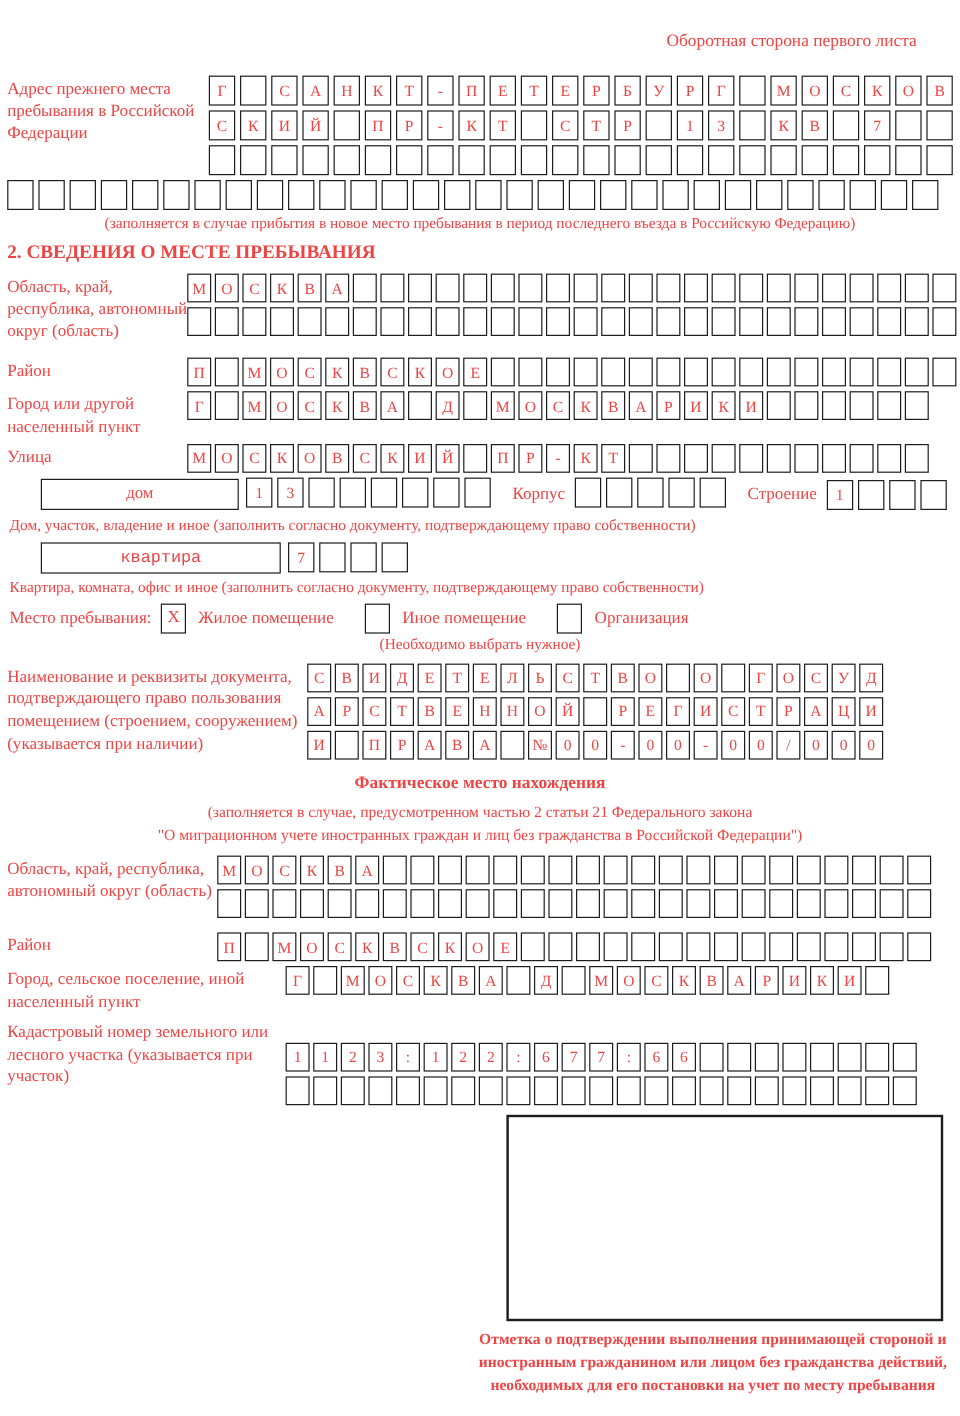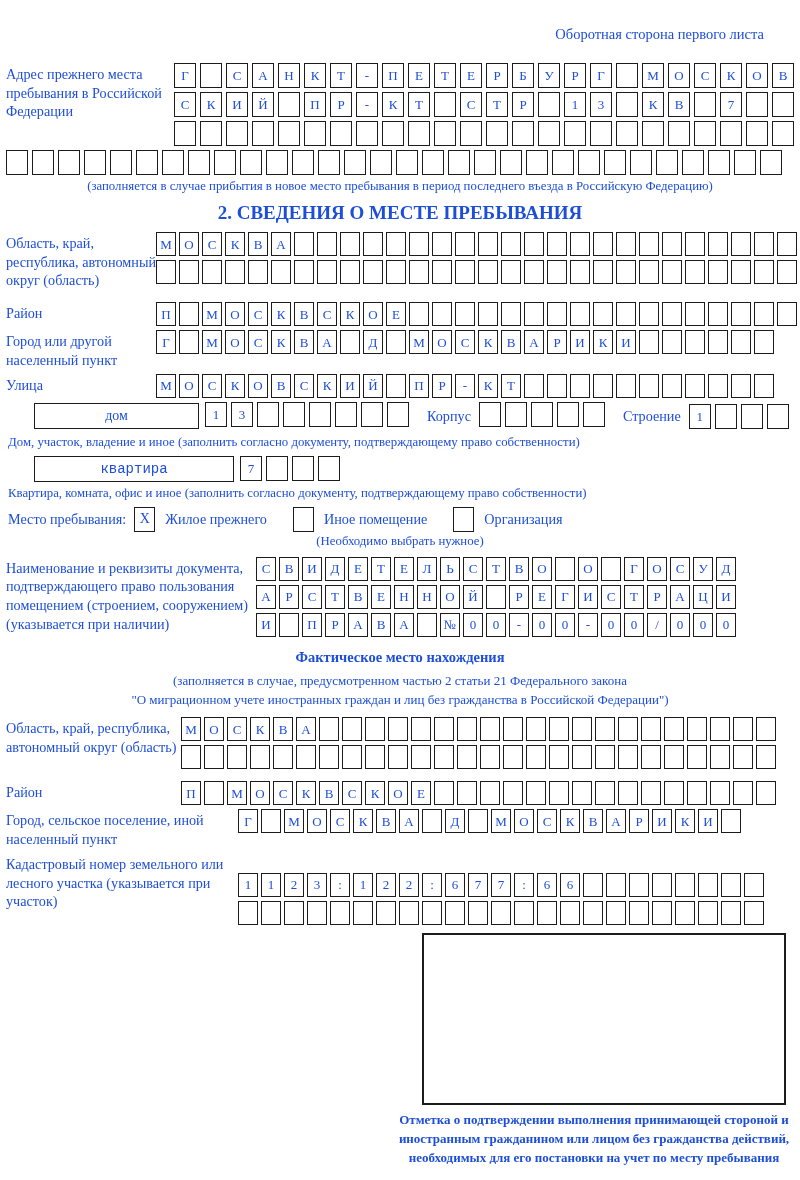--- a/index.html
+++ b/index.html
@@ -2,21 +2,21 @@
 <html><head>
 <meta charset="utf-8">
 <style>
   html,body{margin:0;padding:0;background:#ffffff;}
   .page{
     position:relative;
     width:800px;height:1180px;
     box-sizing:border-box;
     padding:26px 6px 0 6px;
     font-family:"Liberation Serif","DejaVu Serif",serif;
-    color:#1d4ed8;
+    color:#ef4444;
     overflow:hidden;
   }
   .header-note{
     text-align:right;
     font-size:14.5px;
     padding-right:30px;
     margin-bottom:20px;
   }
   .row{display:flex;align-items:flex-start;margin-bottom:4px;}
   .col{display:flex;flex-direction:column;}
@@ -32,21 +32,21 @@
     box-sizing:border-box;
     width:20px;height:24px;
     border:1.6px solid #1c1c1c;
     margin-right:3px;
     display:inline-flex;align-items:center;justify-content:center;
     font-size:13px;line-height:1;
     background:#fff;
   }
   .lg .cell{width:22px;height:25px;margin-right:4px;}
   .note{font-size:12.8px;text-align:center;margin:2px 0 6px 0;}
-  .sec-title{font-size:19px;font-weight:bold;text-align:center;margin:8px 0 8px 0;}
+  .sec-title{font-size:16px;font-weight:bold;text-align:left;margin:8px 0 8px 0;}
   .gap-top{margin-top:12px;}
   .wide-box{
     box-sizing:border-box;
     border:1.6px solid #1c1c1c;height:26px;
     display:flex;align-items:center;justify-content:center;
     font-size:14px;background:#fff;flex-shrink:0;
   }
   .boxrow{margin-left:28px;align-items:center;}
   .inline-lbl{font-size:14.2px;margin:0 8px 0 14px;white-space:nowrap;}
   .checkbox{
@@ -400,21 +400,21 @@
         <span class="cell"></span>
         <span class="cell"></span>
         <span class="cell"></span>
       </div>
   </div>
   <div class="note" style="text-align:left;margin-left:2px;">Квартира, комната, офис и иное (заполнить согласно документу, подтверждающему право собственности)</div>
 
   <div class="stay-row">
     <span>Место пребывания:</span>
     <span class="checkbox" style="margin-left:8px;">X</span>
-    <span class="opt-label">Жилое прежнего</span>
+    <span class="opt-label">Жилое помещение</span>
     <span class="checkbox"></span>
     <span class="opt-label">Иное помещение</span>
     <span class="checkbox"></span>
     <span class="opt-label">Организация</span>
   </div>
   <div class="note" style="margin-bottom:8px;">(Необходимо выбрать нужное)</div>
 
   <div class="row">
     <div class="label w248">Наименование и реквизиты документа, подтверждающего право пользования помещением (строением, сооружением) (указывается при наличии)</div>
     <div class="col">

